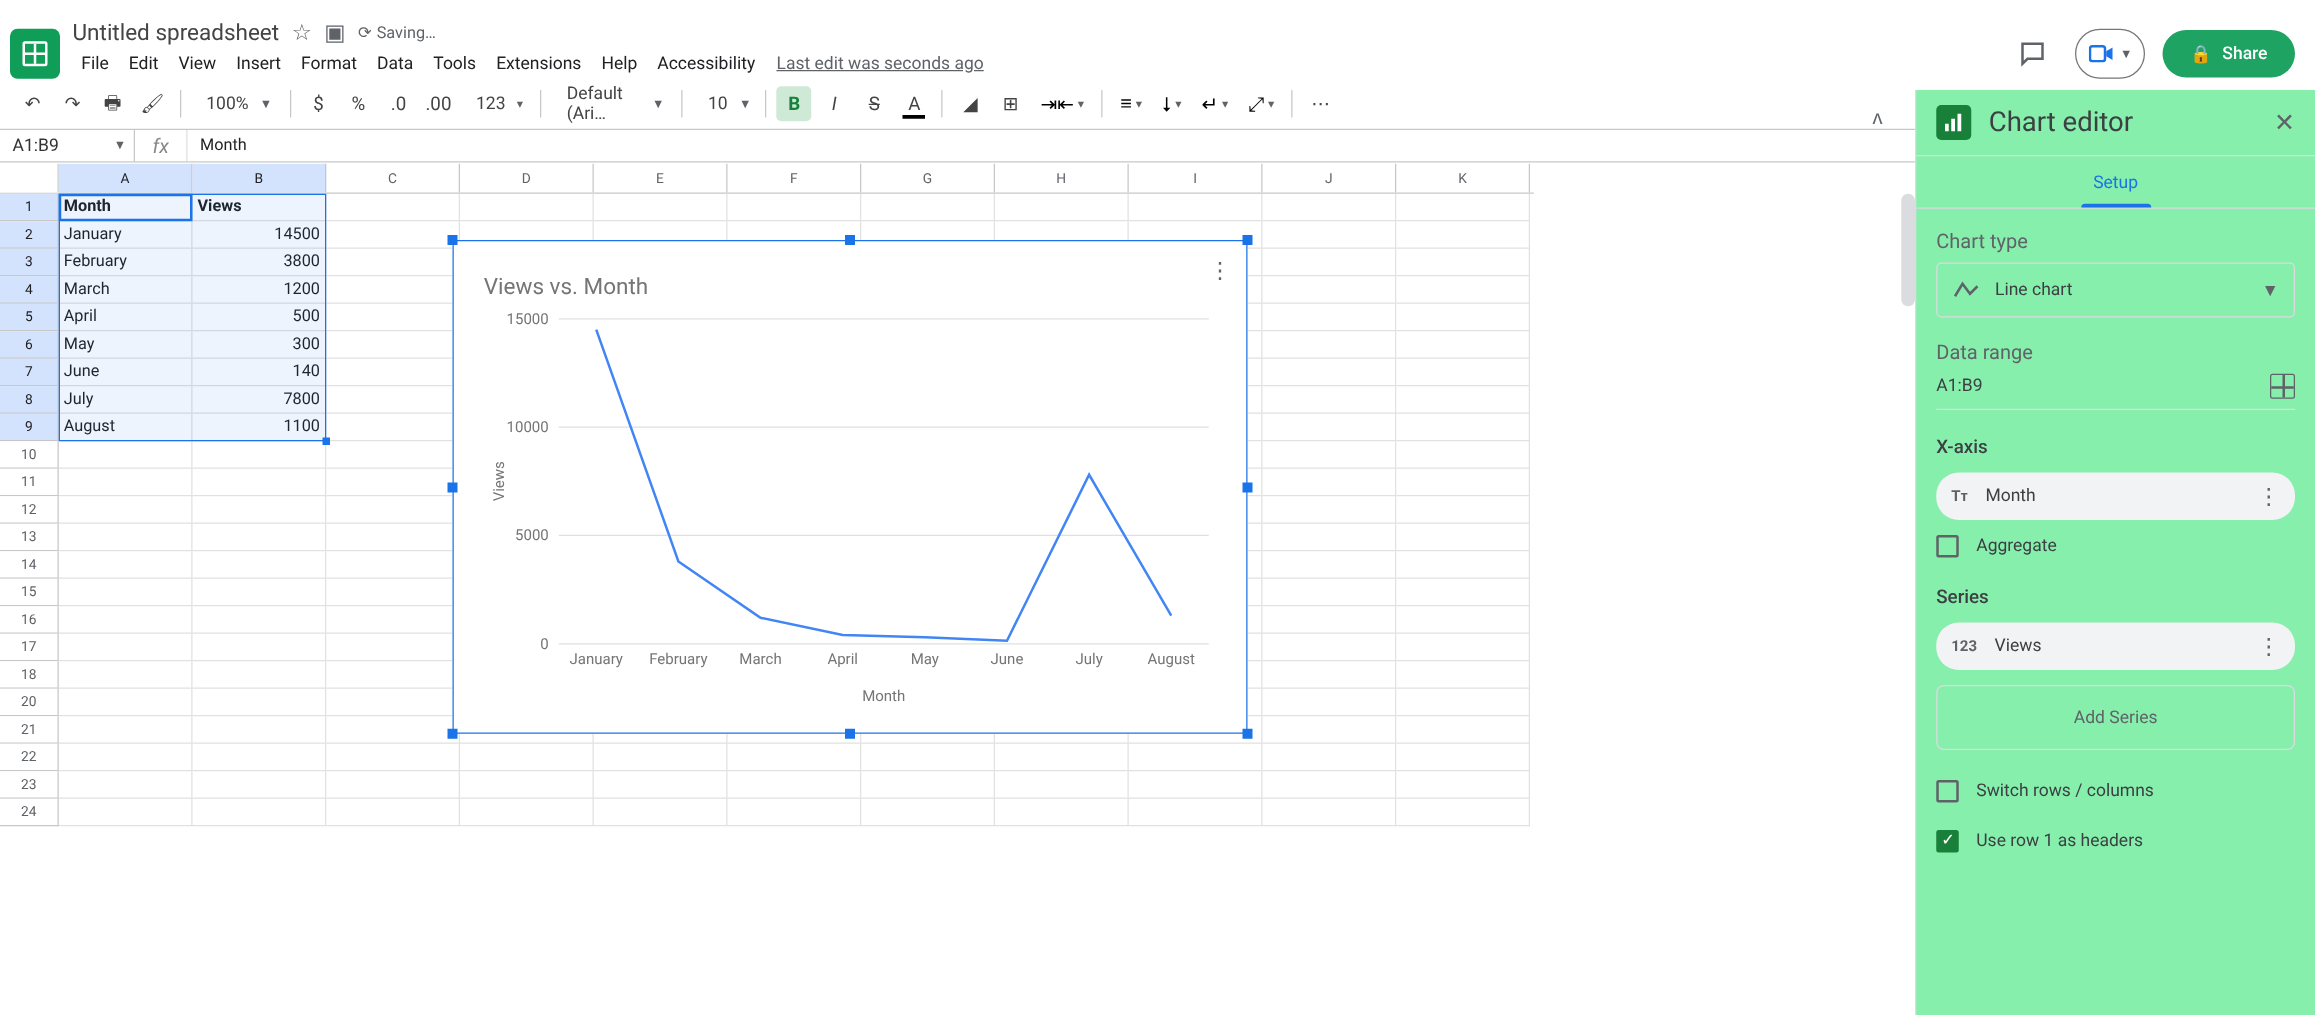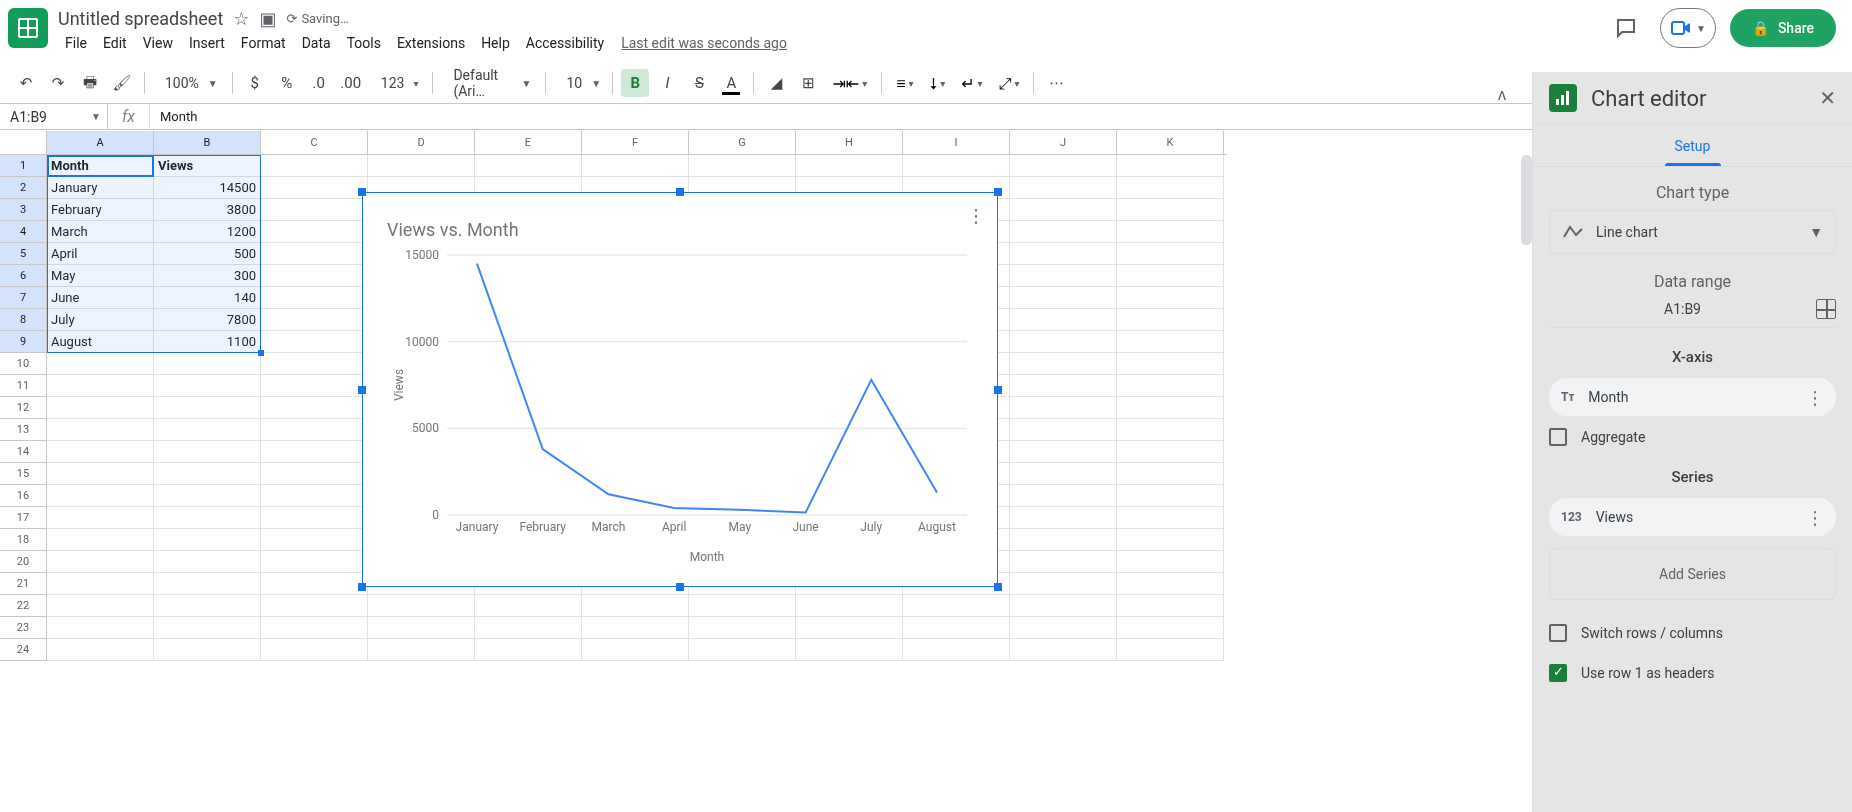--- a/index.html
+++ b/index.html
@@ -1,19 +1,19 @@
 <!DOCTYPE html>
 <html><head>
 <meta charset="utf-8">
 <style>
 * { margin: 0; padding: 0; box-sizing: border-box; font-family: 'Google Sans', Roboto, Arial, sans-serif; }
 body { width: 1852px; height: 812px; background: #fff; overflow: hidden; position: relative; }
 
 
-.header { height: 63px; display: flex; align-items: flex-start; padding: 8px 16px 0 8px; }
+.header { height: 63px; display: flex; align-items: flex-end; padding: 8px 16px 0 8px; }
 .logo { width: 40px; height: 40px; background: #0f9d58; border-radius: 6px; display: flex; align-items: center; justify-content: center; margin-right: 10px; }
 .logo-inner { width: 20px; height: 20px; border: 2px solid #fff; border-radius: 2px; position: relative; }
 .logo-inner::before, .logo-inner::after { content: ''; position: absolute; background: #fff; }
 .logo-inner::before { left: 0; right: 0; top: 50%; height: 2px; margin-top: -1px; }
 .logo-inner::after { top: 0; bottom: 0; left: 50%; width: 2px; margin-left: -1px; }
 .title-row { display: flex; align-items: center; gap: 10px; }
 .doc-title { font-size: 18px; color: #444; }
 .title-icon { color: #5f6368; font-size: 18px; cursor: pointer; }
 .saving { font-size: 13px; color: #5f6368; display: flex; align-items: center; gap: 4px; }
 .menu-row { display: flex; gap: 2px; margin-top: 2px; }
@@ -59,21 +59,21 @@
 .sel-handle { position: absolute; width: 6px; height: 6px; background: #1a73e8; }
 
 
 .chart-embed { position: absolute; left: 362px; top: 192px; width: 636px; height: 395px; background: #fff; border: 1px solid #1a73e8; }
 .chart-handle { position: absolute; width: 8px; height: 8px; background: #1a73e8; }
 .chart-more { position: absolute; top: 12px; right: 12px; color: #5f6368; cursor: pointer; font-size: 18px; }
 .chart-title { position: absolute; top: 26px; left: 24px; font-size: 18px; color: #757575; }
 .chart-svg { position: absolute; top: 52px; left: 24px; }
 
 
-.sidebar { position: absolute; right: 0; top: 72px; width: 320px; bottom: 0; border-left: 1px solid #dadce0; background: #e5e5e5; text-align: center; }
+.sidebar { position: absolute; right: 0; top: 72px; width: 320px; bottom: 0; border-left: 1px solid #dadce0; background: #86efac; }
 .sb-header { height: 53px; display: flex; align-items: center; padding: 0 16px; border-bottom: 1px solid #dadce0; }
 .sb-icon { width: 28px; height: 28px; background: #188038; border-radius: 4px; display: flex; align-items: center; justify-content: center; margin-right: 14px; }
 .sb-title { font-size: 22px; color: #3c4043; }
 .sb-close { margin-left: auto; font-size: 20px; color: #5f6368; cursor: pointer; }
 .sb-tabs { display: flex; height: 42px; border-bottom: 1px solid #dadce0; }
 .sb-tab { flex: 1; display: flex; align-items: center; justify-content: center; font-size: 14px; color: #1a73e8; cursor: pointer; position: relative; }
 .sb-tab.inactive { color: #5f6368; }
 .sb-tab.active::after { content: ''; position: absolute; bottom: 0; left: 50%; transform: translateX(-50%); width: 56px; height: 3px; background: #1a73e8; border-radius: 3px 3px 0 0; }
 .sb-body { padding: 16px; }
 .sb-label { font-size: 16px; color: #5f6368; margin-bottom: 8px; }

